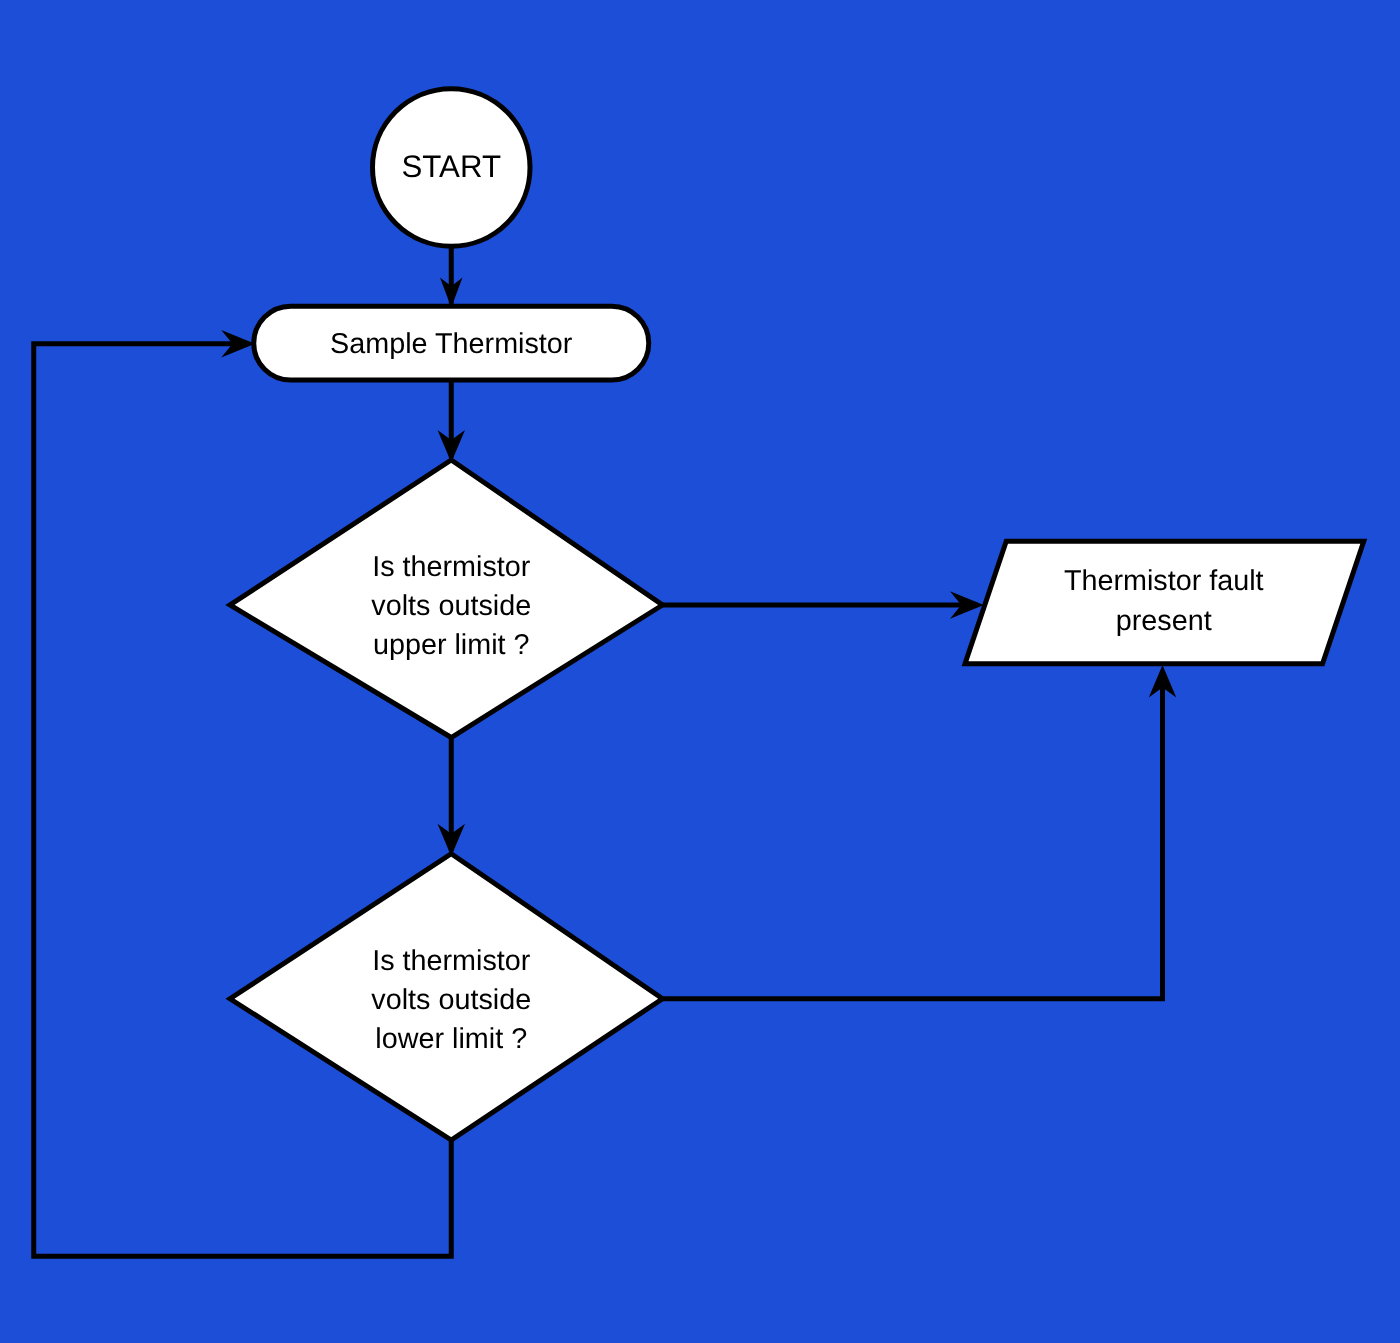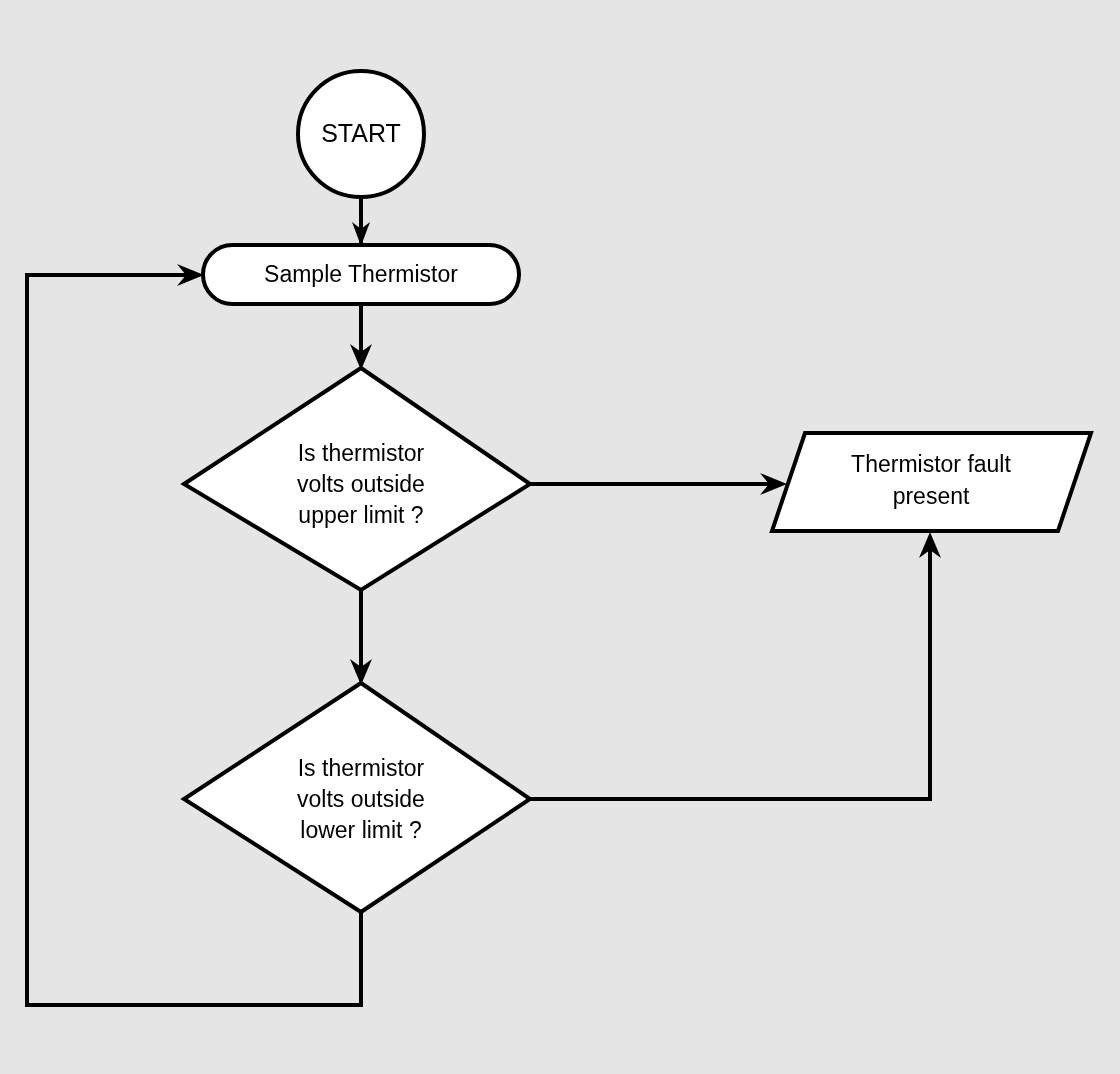--- a/index.html
+++ b/index.html
@@ -7,21 +7,21 @@
     padding: 0;
     background: #ffffff;
   }
   body {
     font-family: "Liberation Sans", sans-serif;
   }
   #flowchart-root {
     position: relative;
     width: 1120px;
     height: 1074px;
-    background: #e5e5e5;
+    background: #1d4ed8;
     overflow: hidden;
   }
   #flow-svg {
     position: absolute;
     left: 0;
     top: 0;
     width: 1120px;
     height: 1074px;
     display: block;
   }

